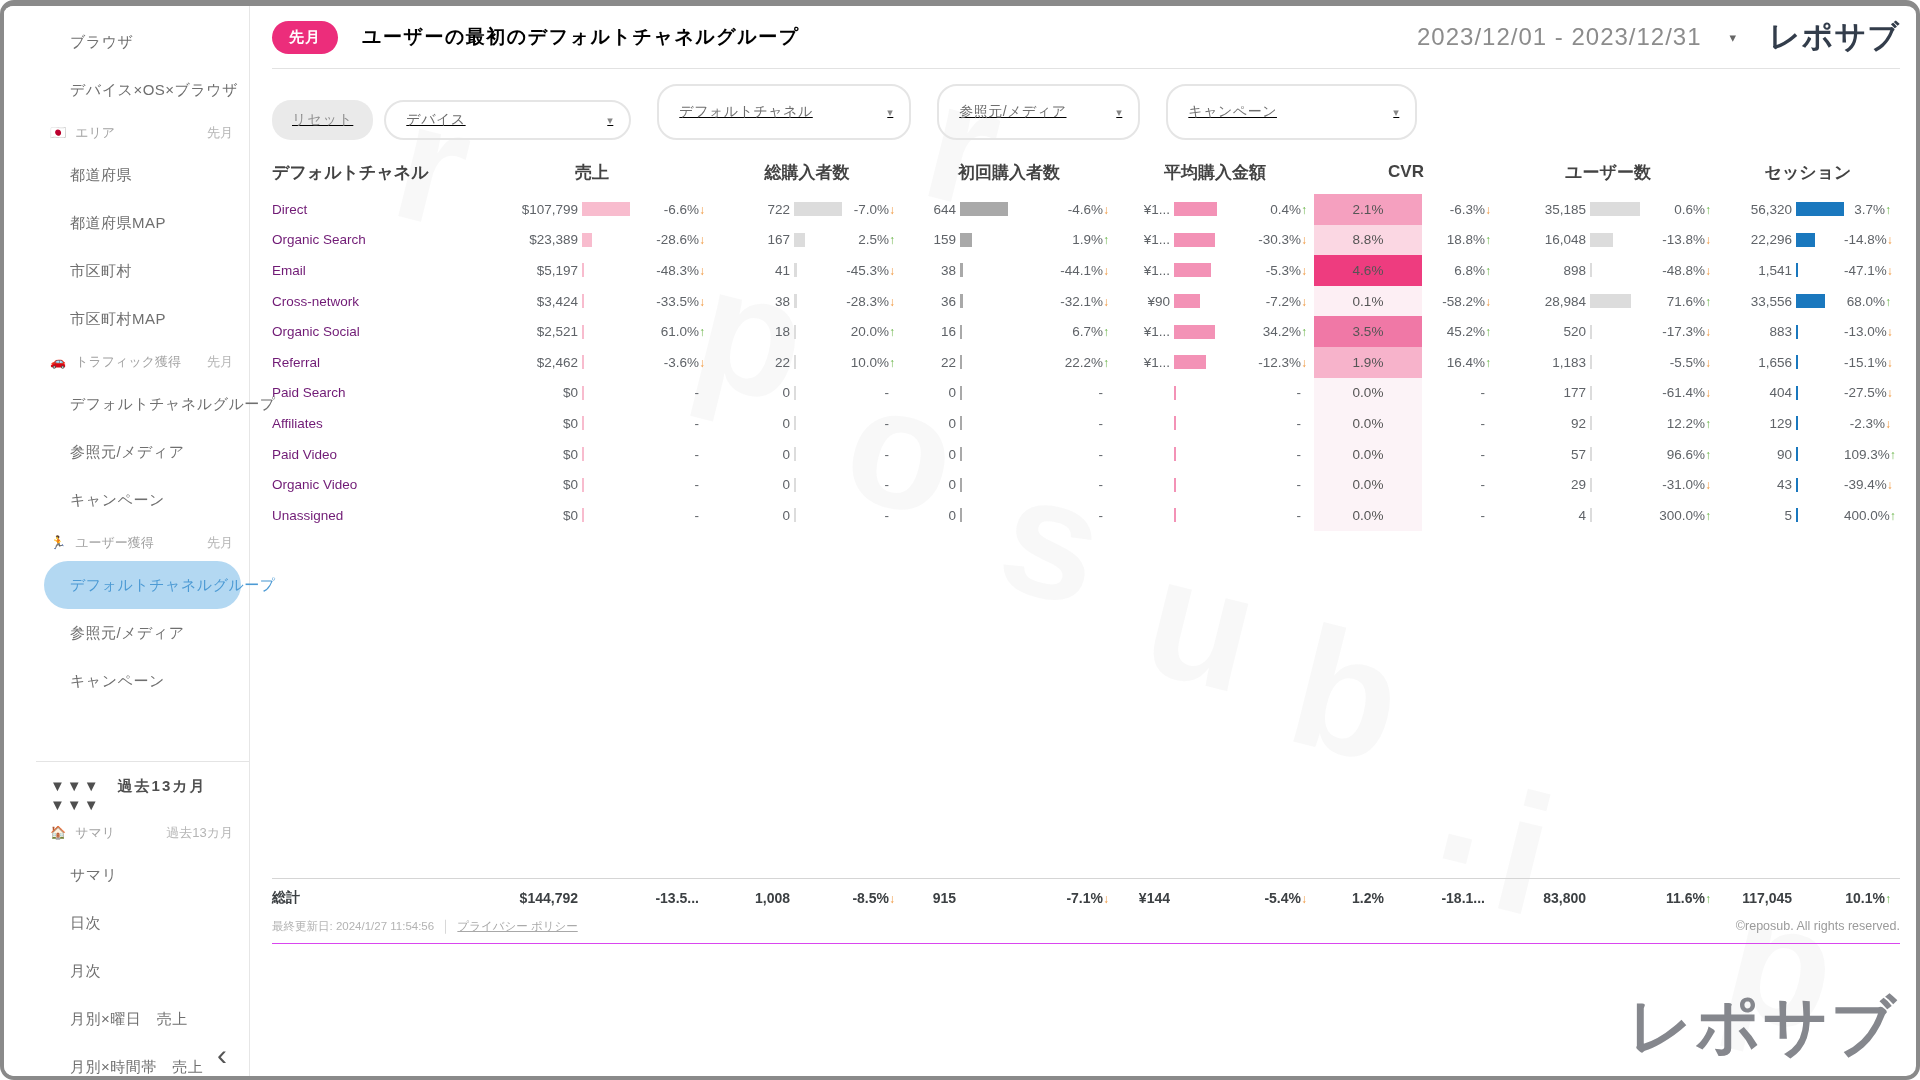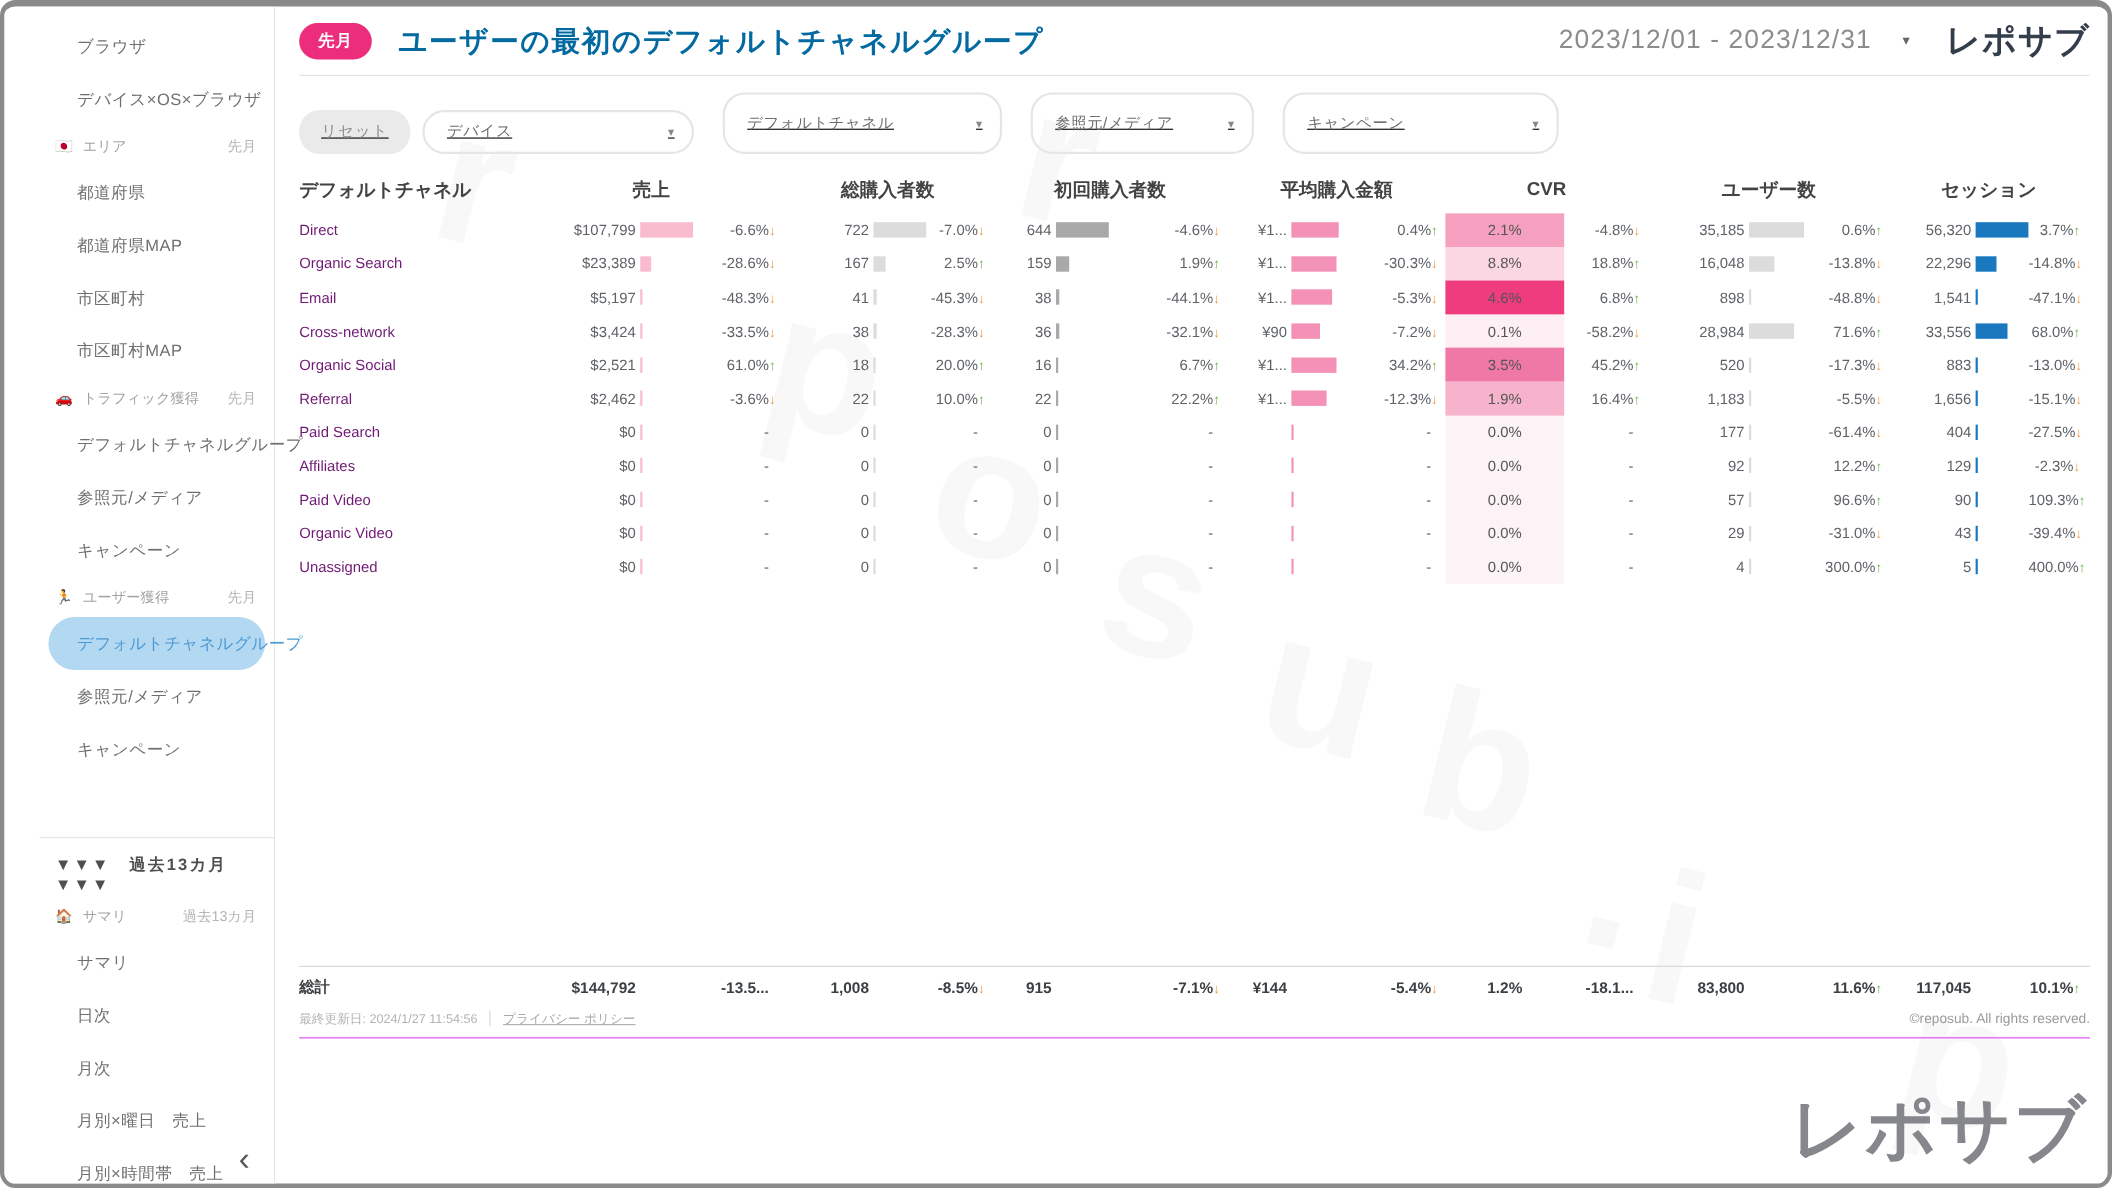--- a/index.html
+++ b/index.html
@@ -27,21 +27,21 @@
 
   
   .main { position:absolute; left:246px; right:0; top:0; bottom:0; overflow:hidden; }
   .watermark { position:absolute; inset:0; pointer-events:none; z-index:0; }
   .wm-letter { position:absolute; font-size:170px; font-weight:700;
     color:rgba(110,110,125,.05); transform:rotate(14deg); }
   .topbar { position:relative; z-index:1; height:62px; display:flex; align-items:center;
     padding:0 16px 0 22px; }
   .badge { background:var(--accent_pink); color:#fff; font-size:15px; font-weight:700;
     padding:7px 17px; border-radius:17px; margin-right:24px; letter-spacing:1px; }
-  .title { font-size:26px; font-weight:600; color:#0369a1; letter-spacing:1.5px;text-align:right; }
+  .title { font-size:19px; font-weight:600; color:#000000; letter-spacing:1.5px;text-align:right; }
   .dater { margin-left:auto; display:flex; align-items:center; gap:28px; font-size:24px;
     color:#8c8c8c; letter-spacing:1px; cursor:pointer; }
   .dcaret { font-size:13px; color:#666; }
   .brand { margin-left:32px; font-size:31px; font-weight:800; color:#333d4b; letter-spacing:1px; }
   .hdiv { border-top:1px solid #e2e2e2; margin:0 16px 0 22px; position:relative; z-index:1; }
 
   .filters { position:relative; z-index:1; display:flex; align-items:flex-end; gap:11px;
     margin:15px 0 4px 22px;text-decoration:underline; }
   .reset { background:#eaeaea; color:#8f8f8f; font-size:14px; border:none;
     border-radius:19px; padding:11px 20px; cursor:pointer; letter-spacing:1px;
@@ -216,21 +216,21 @@
             <div class="barwrap">
               <div class="bar bar-first" style="width: 100%;"></div>
             </div>
             <div class="tchg"><span class="ct">-4.6%</span><span class="arr down">↓</span></div>
             <div class="tval">¥1...</div>
             <div class="barwrap">
               <div class="bar bar-avg" style="width: 70%;"></div>
             </div>
             <div class="tchg"><span class="ct">0.4%</span><span class="arr up">↑</span></div>
             <div class="tcvr" style="background: rgb(245, 160, 191);">2.1%</div>
-            <div class="tchg"><span class="ct">-4.8%</span><span class="arr down">↓</span></div>
+            <div class="tchg"><span class="ct">-6.3%</span><span class="arr down">↓</span></div>
             <div class="tval">35,185</div>
             <div class="barwrap">
               <div class="bar bar-users" style="width: 100%;"></div>
             </div>
             <div class="tchg"><span class="ct">0.6%</span><span class="arr up">↑</span></div>
             <div class="tval">56,320</div>
             <div class="barwrap">
               <div class="bar bar-sessions" style="width: 100%;"></div>
             </div>
             <div class="tchg"><span class="ct">3.7%</span><span class="arr up">↑</span></div>

